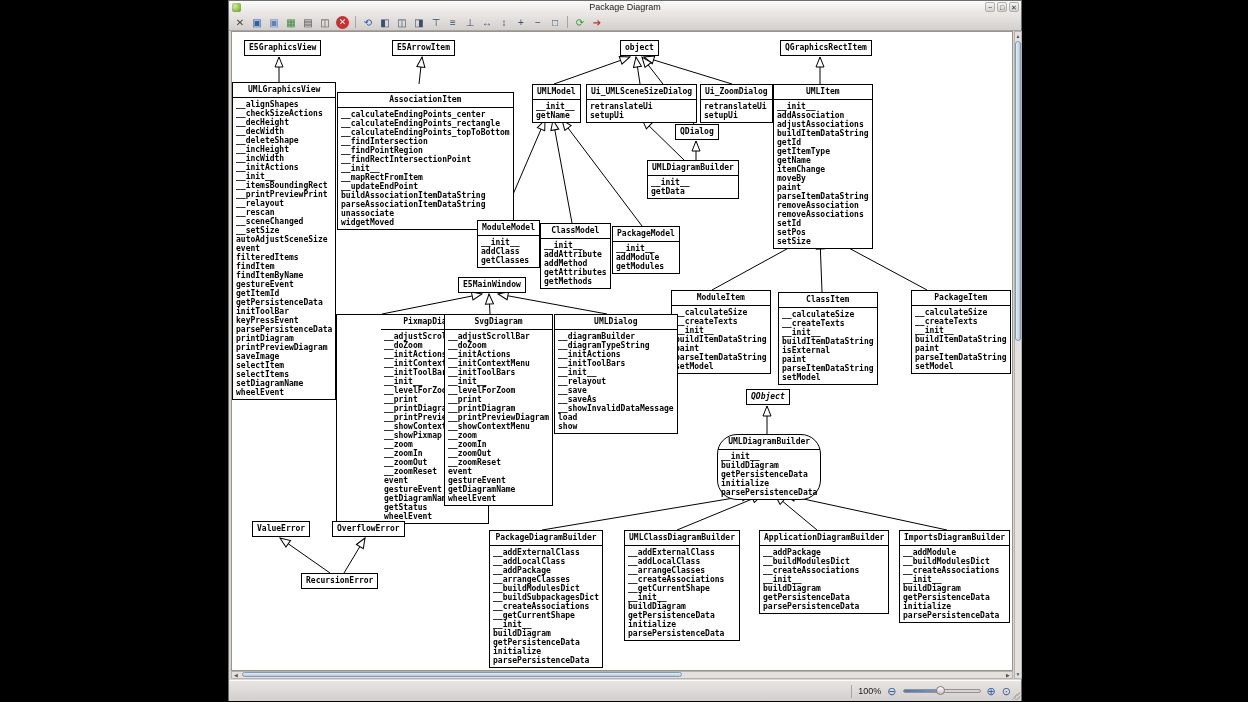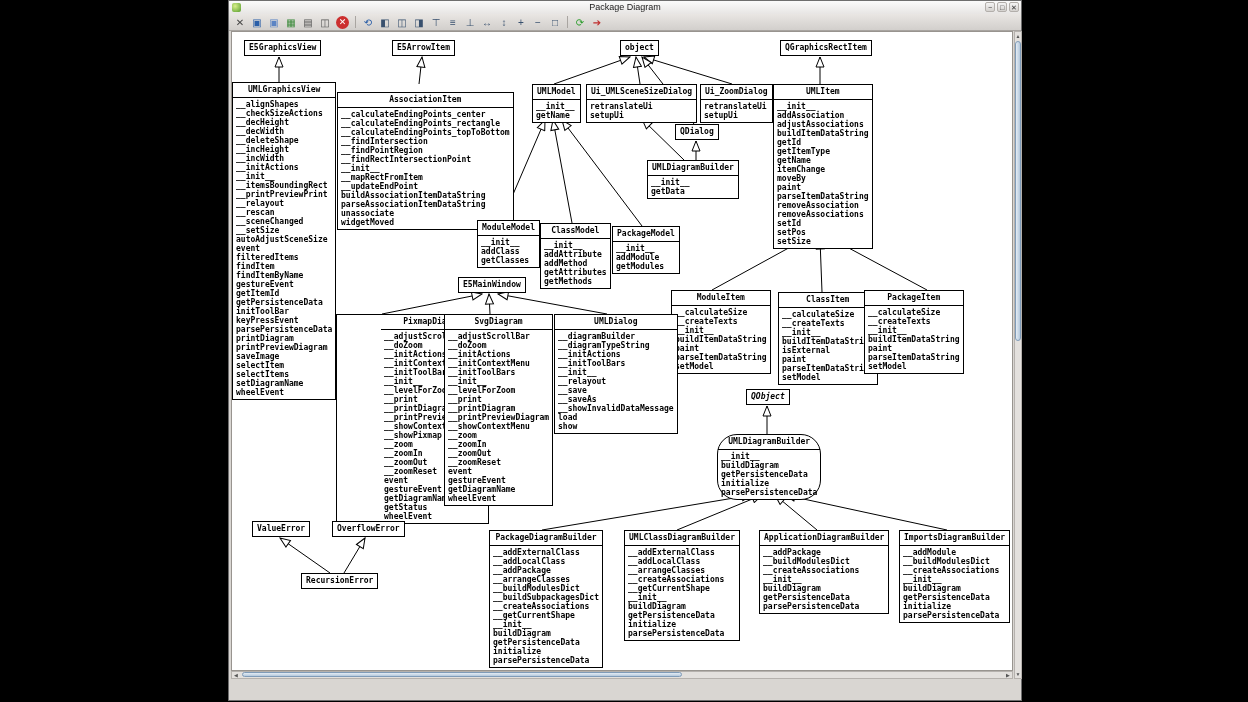--- a/index.html
+++ b/index.html
@@ -283,21 +283,21 @@
         <div class="uml-head">ClassItem</div>
         <div class="uml-methods">__calculateSize
 __createTexts
 __init__
 buildItemDataString
 isExternal
 paint
 parseItemDataString
 setModel</div>
       </div>
-      <div class="uml-box has-methods" style="left: 632px; top: 258px;">
+      <div class="uml-box has-methods" style="left: 679px; top: 258px;">
         <div class="uml-head">PackageItem</div>
         <div class="uml-methods">__calculateSize
 __createTexts
 __init__
 buildItemDataString
 paint
 parseItemDataString
 setModel</div>
       </div>
       <div class="uml-box has-methods" style="left: 104px; top: 282px; padding-left: 44px;">
@@ -437,14 +437,26 @@
     <div class="vthumb"></div>
     <div class="scroll-arrow sa-down">▼</div>
   </div>
 
   <div class="hscroll">
     <div class="scroll-arrow sa-left">◀</div>
     <div class="hthumb"></div>
     <div class="scroll-arrow sa-right">▶</div>
   </div>
 
+  <div class="statusbar">
+    <div class="sb-sep"></div>
+    <span class="zoom-label">100%</span>
+    <span class="zoom-icon">⊖</span>
+    <div class="slider">
+      <div class="slider-track"></div>
+      <div class="slider-thumb"></div>
+    </div>
+    <span class="zoom-icon">⊕</span>
+    <span class="zoom-icon">⊙</span>
+    <div class="grip"></div>
+  </div>
 
 </div>
 
 </body></html>

